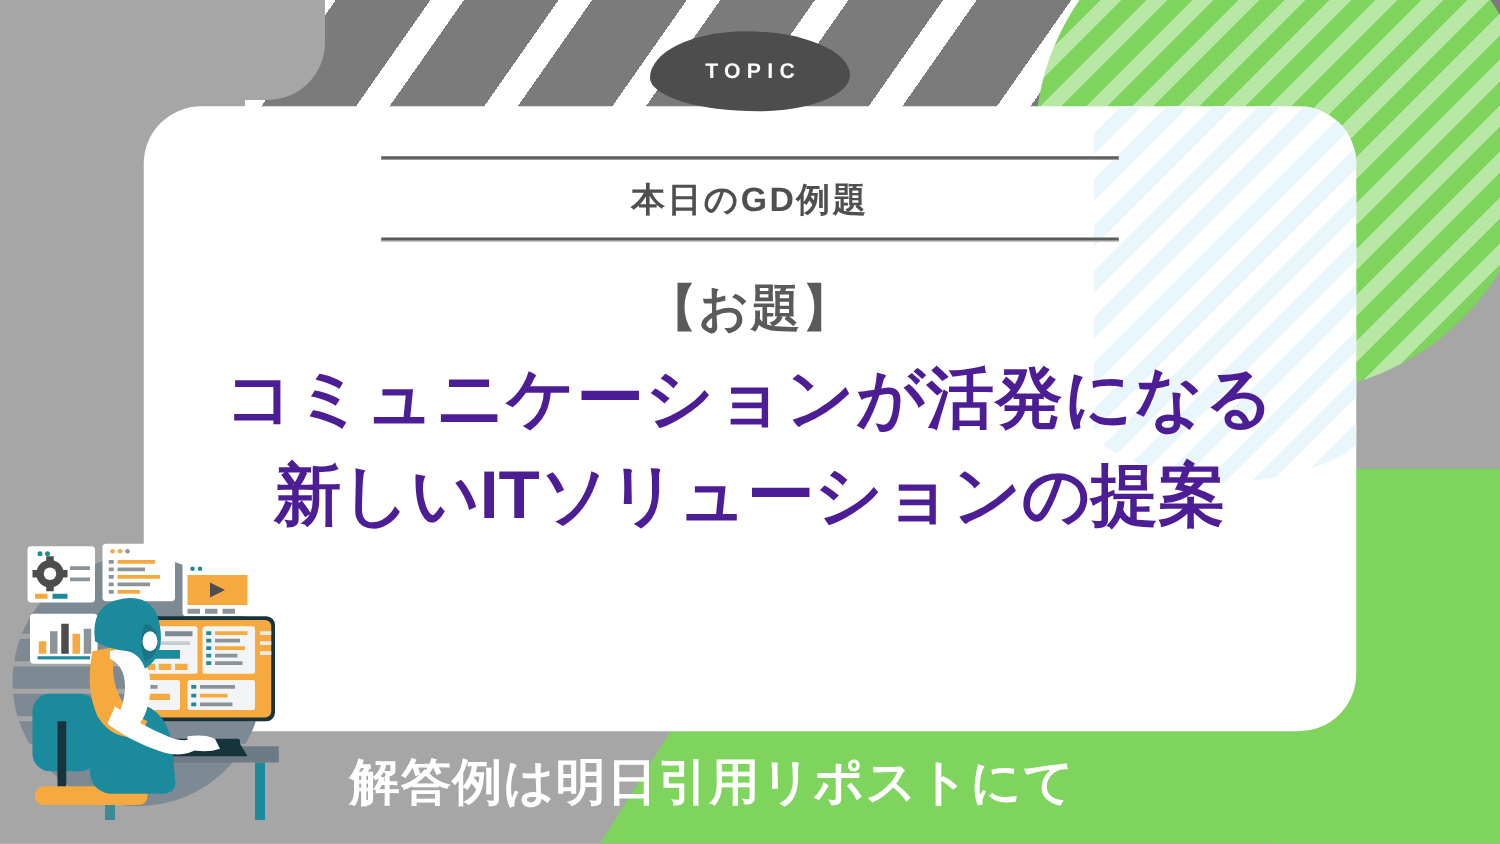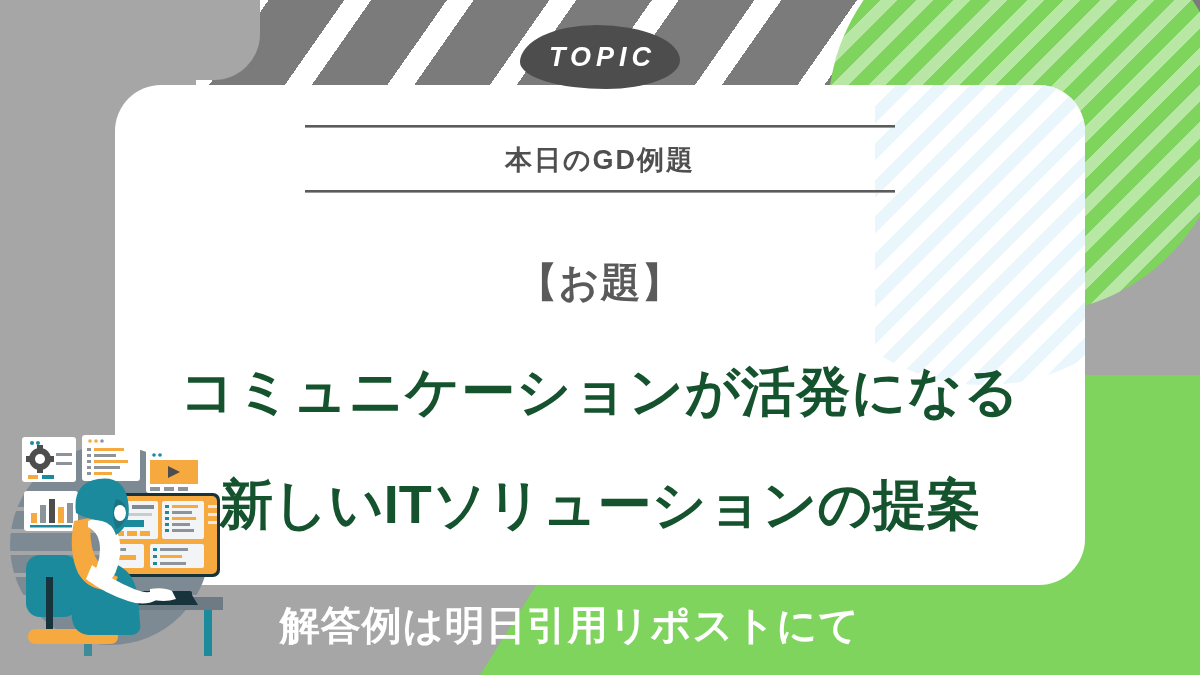--- a/index.html
+++ b/index.html
@@ -106,38 +106,36 @@
     position:absolute;
     left:520px; top:25px;
     width:160px; height:64px;
     background:#4d4d4d;
     border-radius:48% 52% 46% 54% / 58% 55% 45% 42%;
     display:flex; align-items:center; justify-content:center;
     z-index:6;
   }
   .topic-badge span {
     color:#fff;
-    font-size:27px;
+    font-size:17px;
     font-weight:700;
     letter-spacing:5px;
     padding-left:5px;
-    font-style:italic;
   }
 
   
   .card-inner {
     position:absolute;
     left:115px; top:85px;
     width:970px; height:500px;
     z-index:5;
     display:flex;
     flex-direction:column;
     align-items:center;
     padding-top:40px;
-    gap:36px;
   }
 
   .rule-block { width:590px; }
   .rule {
     height:3px;
     background:#5b5b5b;
     border-bottom:1px solid #9a9a9a;
   }
   .section-title {
     text-align:center;
@@ -152,21 +150,21 @@
     font-size:40px;
     font-weight:700;
     color:#5a5a5a;
     letter-spacing:1px;
     margin-top:26px;
   }
 
   .headline {
     font-size:54px;
     font-weight:700;
-    color:#14532d;
+    color:#4c1d95;
     line-height:1.16;
     text-align:center;
     margin-top:14px;
     letter-spacing:1px;
     white-space:nowrap;
   }
   .headline-2 { letter-spacing:0px; }
 
   .byline {
     font-size:36px;

